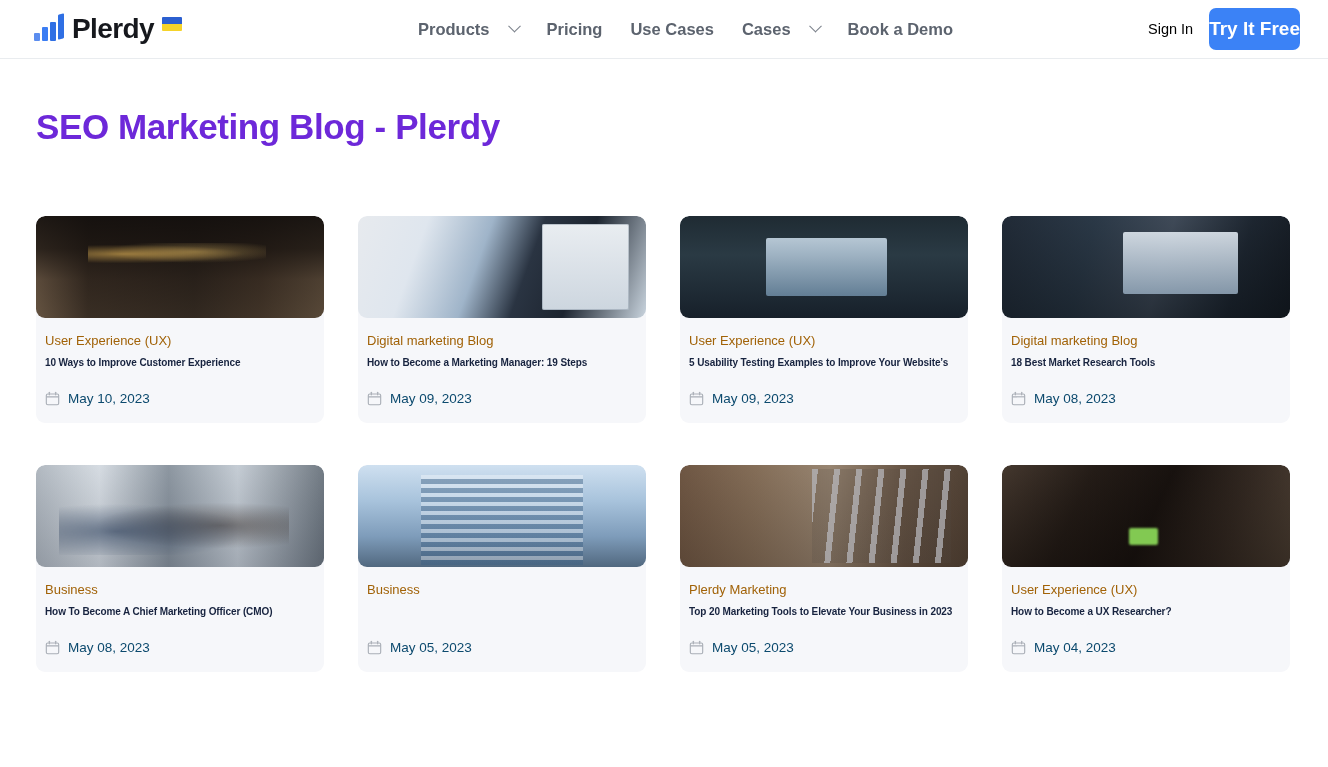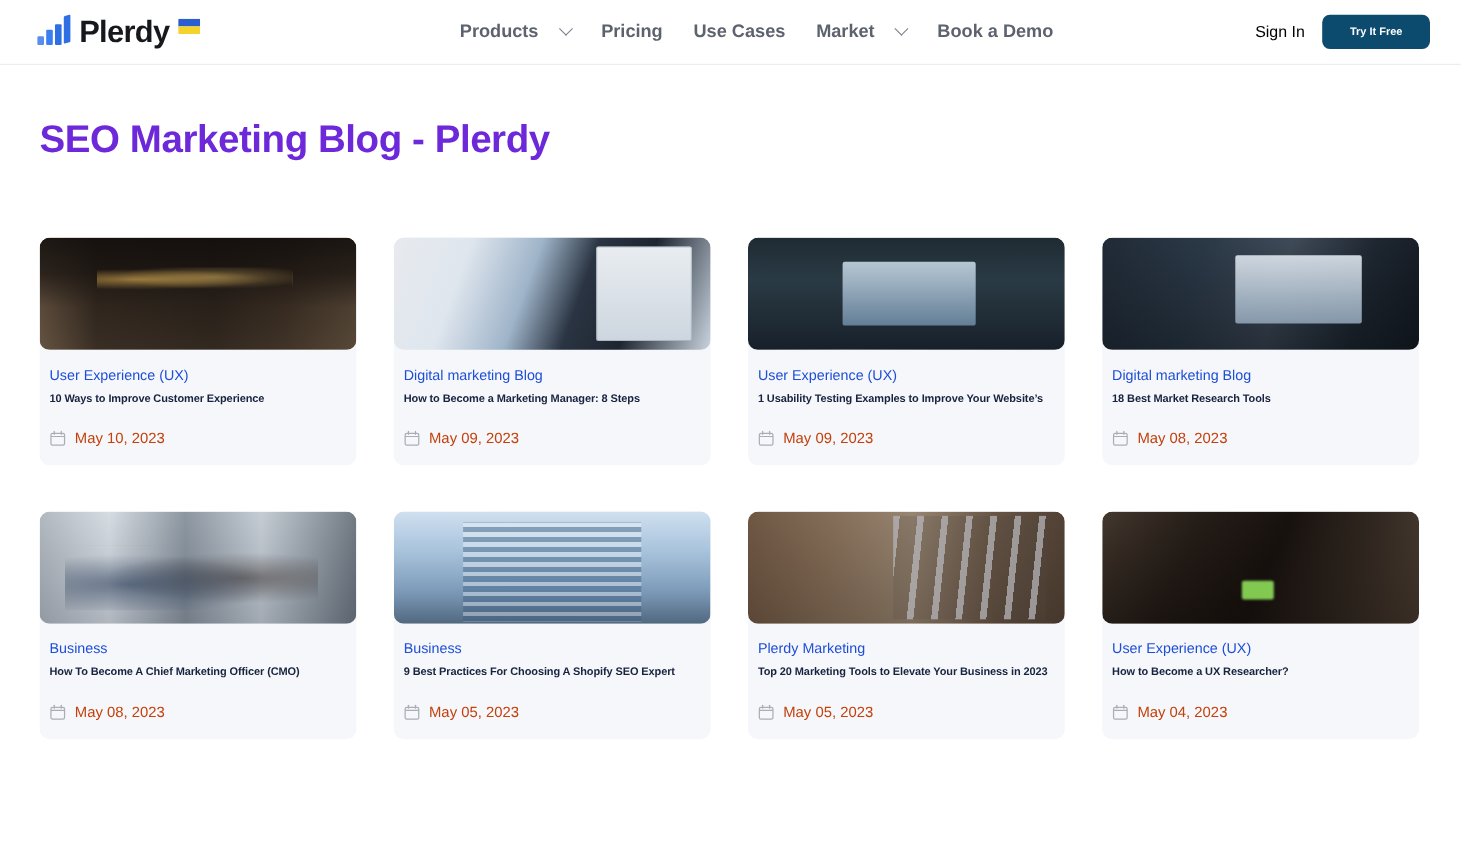--- a/index.html
+++ b/index.html
@@ -88,27 +88,27 @@
     display: flex;
     align-items: center;
     gap: 16px;
   }
   .signin {
     font-size: 14.5px;
     color: #000000;
     cursor: pointer;
   }
   .try-btn {
-    background: #0c4a6e;
+    background: #3b82f6;
     color: #ffffff;
-    font-size: 10px;
+    font-size: 19px;
     font-weight: bold;
     border: none;
     border-radius: 7px;
-    padding: 10px 25px;
+    padding: 10px 0;
     cursor: pointer;
     font-family: "Liberation Sans", sans-serif;
   }
 
   
   .page-title {
     margin: 48px 0 16px 36px;
     font-size: 35px;
     font-weight: bold;
     color: #6d28d9;
@@ -136,42 +136,42 @@
   .card-thumb {
     width: 288px;
     height: 102px;
     border-radius: 9px;
     position: relative;
     overflow: hidden;
   }
   .card-body { padding: 15px 9px 0 9px; flex: 1; display: flex; flex-direction: column; }
   .card-cat {
     font-size: 13px;
-    color: #1d4ed8;
+    color: #a16207;
     margin-bottom: 6px;
     line-height: 1.3;
   }
   .card-title {
     font-size: 10px;
     font-weight: bold;
     color: #17233f;
     line-height: 1.32;
     letter-spacing: -0.1px;
   }
   .card-date-row {
     display: flex;
     align-items: center;
     gap: 8px;
     padding: 0 9px 17px 9px;
     margin-top: auto;
     padding-top: 22px;
   }
   .card-date {
     font-size: 13.5px;
-    color: #c2410c;
+    color: #0c4a6e;
   }
   .cal-icon { width: 15px; height: 15px; display: block; }
 
   
   .t1 { background:
       linear-gradient(180deg, rgba(20,16,14,0.92) 0%, rgba(28,22,18,0.85) 32%, rgba(52,42,34,0.55) 62%, rgba(70,58,46,0.55) 100%),
       linear-gradient(90deg, #8a7258 0%, #2a2018 18%, #1a1410 55%, #3a2c20 78%, #6d5a44 100%); }
   .t1::after { content:""; position:absolute; left:18%; top:26%; width:62%; height:22%;
       background: radial-gradient(ellipse at 20% 50%, rgba(240,190,90,0.55), transparent 60%),
                   radial-gradient(ellipse at 60% 40%, rgba(240,200,110,0.4), transparent 60%); }
@@ -243,21 +243,21 @@
       <span>Products</span>
       <span class="chev"></span>
     </div>
     <div class="nav-item">
       <span>Pricing</span>
     </div>
     <div class="nav-item">
       <span>Use Cases</span>
     </div>
     <div class="nav-item">
-      <span>Market</span>
+      <span>Cases</span>
       <span class="chev"></span>
     </div>
     <div class="nav-item">
       <span>Book a Demo</span>
     </div>
   </nav>
 
   <div class="header-right">
     <a class="signin">Sign In</a>
     <button class="try-btn">Try It Free</button>
@@ -282,38 +282,38 @@
         <line x1="1.4" y1="6.2" x2="14.6" y2="6.2" stroke="#a9aeb6" stroke-width="1.2"></line>
       </svg>
       <span class="card-date">May 10, 2023</span>
     </div>
   </div>
 
   <div class="card">
     <div class="card-thumb t2"></div>
     <div class="card-body">
       <div class="card-cat">Digital marketing Blog</div>
-      <div class="card-title">How to Become a Marketing Manager: 8 Steps</div>
+      <div class="card-title">How to Become a Marketing Manager: 19 Steps</div>
     </div>
     <div class="card-date-row">
       <svg class="cal-icon" viewBox="0 0 16 16">
         <rect x="1.4" y="3.2" width="13.2" height="11.4" rx="1.6" fill="none" stroke="#a9aeb6" stroke-width="1.2"></rect>
         <line x1="4.6" y1="1.3" x2="4.6" y2="4.1" stroke="#a9aeb6" stroke-width="1.2" stroke-linecap="round"></line>
         <line x1="11.4" y1="1.3" x2="11.4" y2="4.1" stroke="#a9aeb6" stroke-width="1.2" stroke-linecap="round"></line>
         <line x1="1.4" y1="6.2" x2="14.6" y2="6.2" stroke="#a9aeb6" stroke-width="1.2"></line>
       </svg>
       <span class="card-date">May 09, 2023</span>
     </div>
   </div>
 
   <div class="card">
     <div class="card-thumb t3"></div>
     <div class="card-body">
       <div class="card-cat">User Experience (UX)</div>
-      <div class="card-title">1 Usability Testing Examples to Improve Your Website’s</div>
+      <div class="card-title">5 Usability Testing Examples to Improve Your Website’s</div>
     </div>
     <div class="card-date-row">
       <svg class="cal-icon" viewBox="0 0 16 16">
         <rect x="1.4" y="3.2" width="13.2" height="11.4" rx="1.6" fill="none" stroke="#a9aeb6" stroke-width="1.2"></rect>
         <line x1="4.6" y1="1.3" x2="4.6" y2="4.1" stroke="#a9aeb6" stroke-width="1.2" stroke-linecap="round"></line>
         <line x1="11.4" y1="1.3" x2="11.4" y2="4.1" stroke="#a9aeb6" stroke-width="1.2" stroke-linecap="round"></line>
         <line x1="1.4" y1="6.2" x2="14.6" y2="6.2" stroke="#a9aeb6" stroke-width="1.2"></line>
       </svg>
       <span class="card-date">May 09, 2023</span>
     </div>
@@ -350,21 +350,20 @@
         <line x1="1.4" y1="6.2" x2="14.6" y2="6.2" stroke="#a9aeb6" stroke-width="1.2"></line>
       </svg>
       <span class="card-date">May 08, 2023</span>
     </div>
   </div>
 
   <div class="card">
     <div class="card-thumb t6"></div>
     <div class="card-body">
       <div class="card-cat">Business</div>
-      <div class="card-title">9 Best Practices For Choosing A Shopify SEO Expert</div>
     </div>
     <div class="card-date-row">
       <svg class="cal-icon" viewBox="0 0 16 16">
         <rect x="1.4" y="3.2" width="13.2" height="11.4" rx="1.6" fill="none" stroke="#a9aeb6" stroke-width="1.2"></rect>
         <line x1="4.6" y1="1.3" x2="4.6" y2="4.1" stroke="#a9aeb6" stroke-width="1.2" stroke-linecap="round"></line>
         <line x1="11.4" y1="1.3" x2="11.4" y2="4.1" stroke="#a9aeb6" stroke-width="1.2" stroke-linecap="round"></line>
         <line x1="1.4" y1="6.2" x2="14.6" y2="6.2" stroke="#a9aeb6" stroke-width="1.2"></line>
       </svg>
       <span class="card-date">May 05, 2023</span>
     </div>

